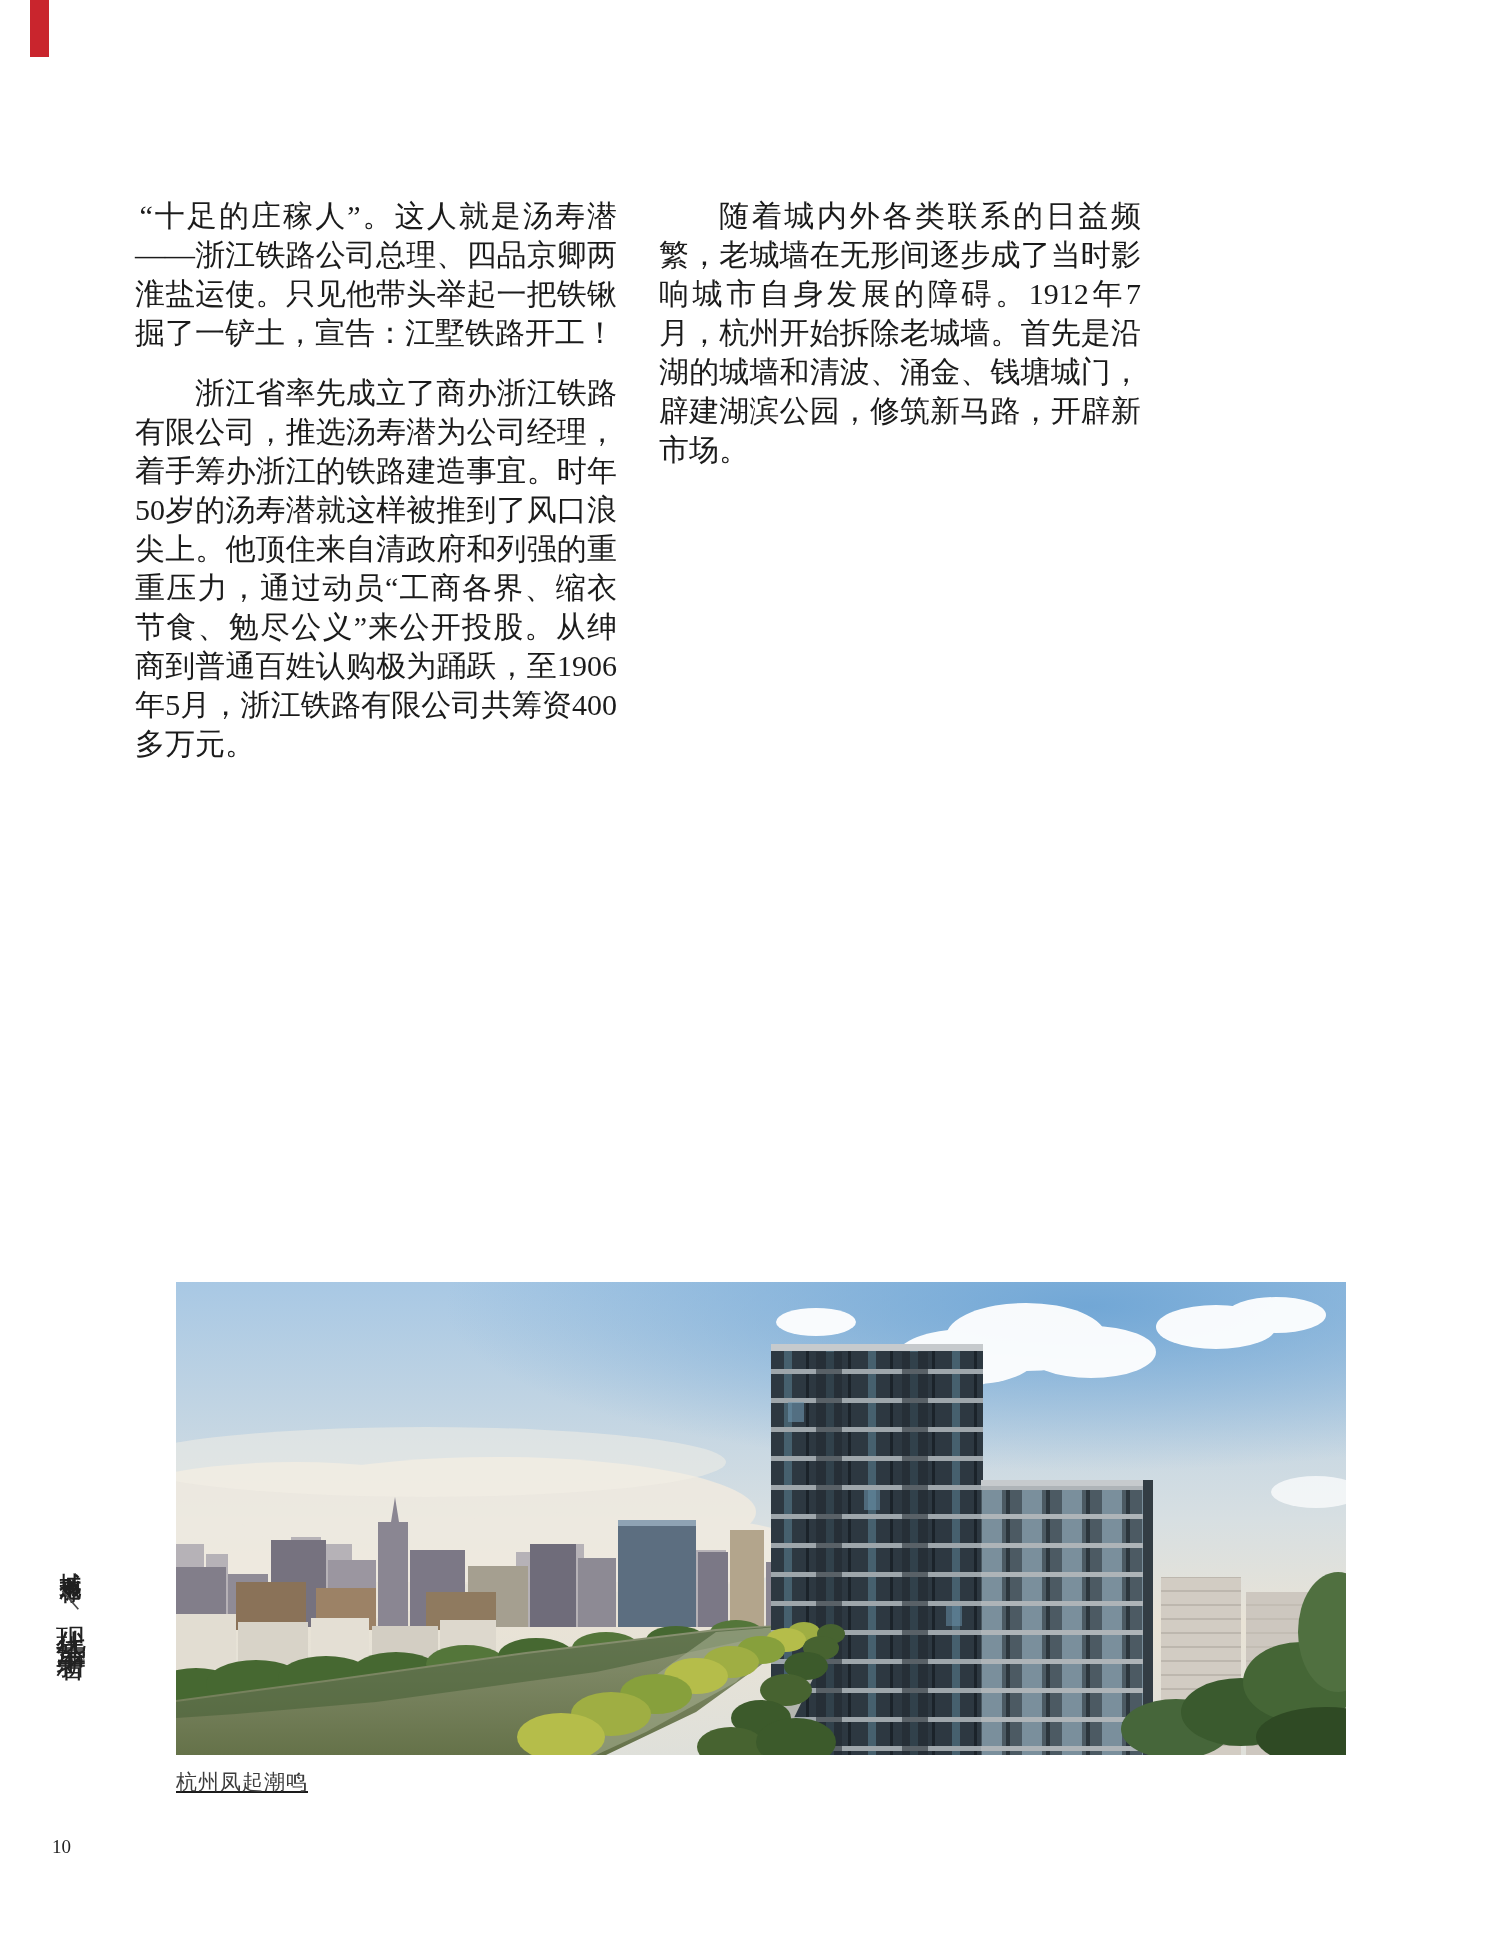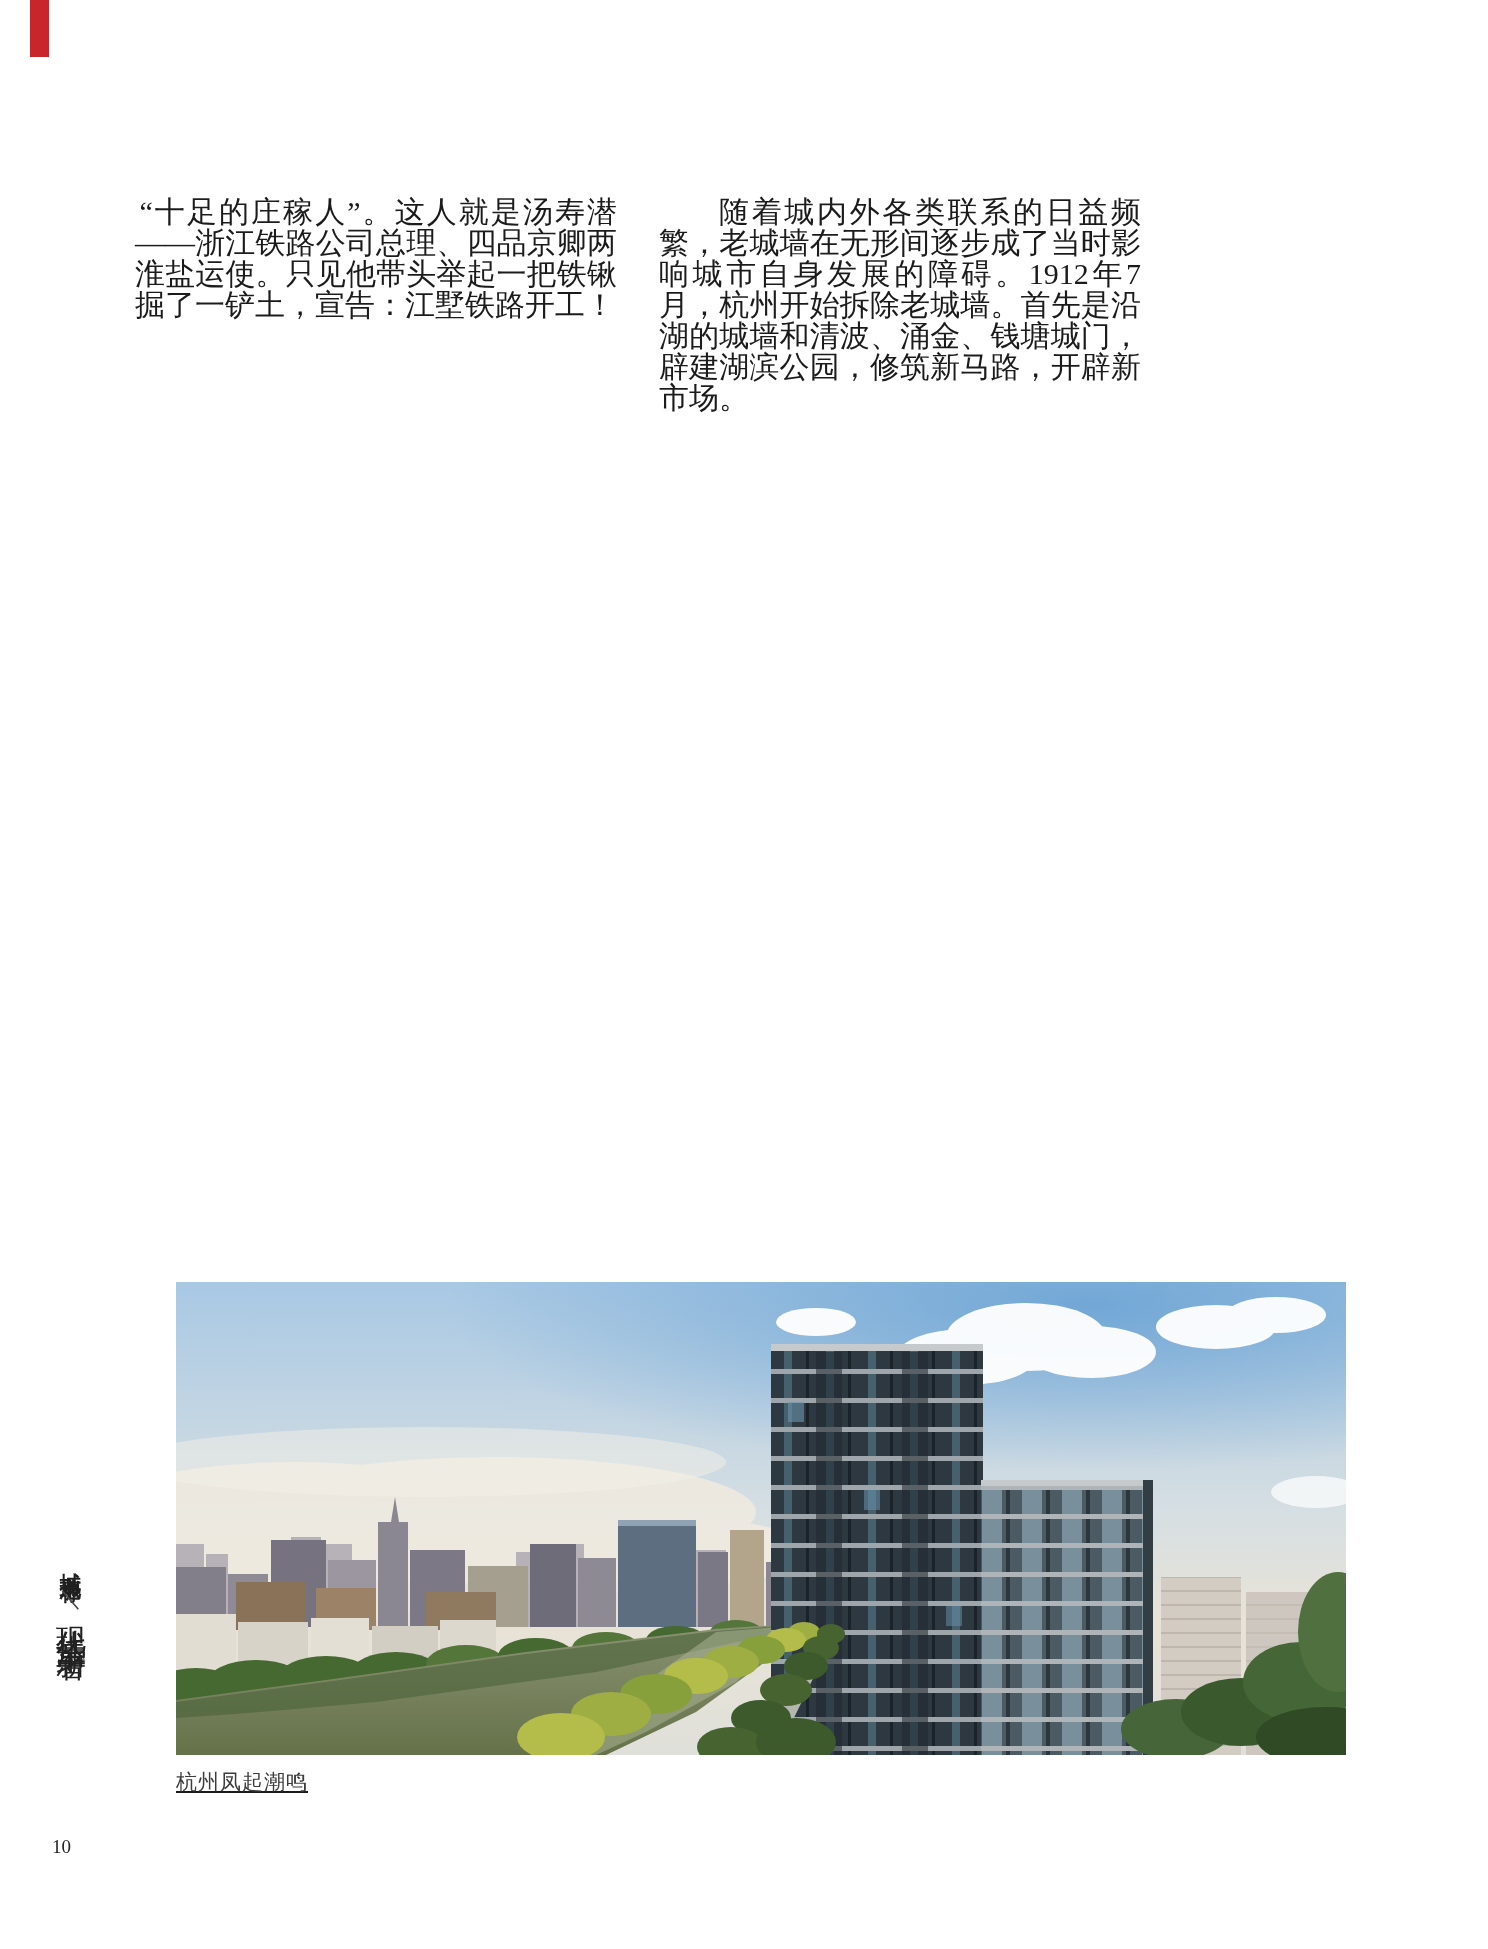--- a/index.html
+++ b/index.html
@@ -1,19 +1,19 @@
 <!DOCTYPE html>
 <html><head>
 <meta charset="utf-8">
 <style>
   html,body{margin:0;padding:0;background:#ffffff;}
   .page{position:relative;width:1488px;height:1949px;background:#ffffff;overflow:hidden;
         font-family:"Liberation Serif","DejaVu Serif",serif;color:#1a1a1a;}
   .red-mark{position:absolute;left:30px;top:0;width:19px;height:57px;background:#c9252d;}
-  .col{position:absolute;top:196px;width:482px;font-size:30px;line-height:31px;
+  .col{position:absolute;top:196px;width:482px;font-size:30px;line-height:39px;
        text-align:justify;color:#1b1b1b;}
   .col-left{left:135px;}
   .col-right{left:659px;}
   .col p{margin:0 0 21px 0;text-indent:2em;}
   .col p:last-child{margin-bottom:0;}
   .col-left p:first-child{text-indent:0.15em;}
   .photo-block{position:absolute;left:160px;top:1266px;margin:16px;text-decoration:underline;}
   .photo-block svg{display:block;}
   .photo-caption{display:block;margin-top:13px;font-family:"Liberation Sans","DejaVu Sans",sans-serif;
        font-size:21px;color:#3c3c3c;letter-spacing:1px;}
@@ -27,20 +27,21 @@
 </style>
 </head>
 <body>
 
 <div class="page">
 
   <div class="red-mark"></div>
 
   <div class="col col-left">
       <p>“十足的庄稼人”。这人就是汤寿潜——浙江铁路公司总理、四品京卿两淮盐运使。只见他带头举起一把铁锹掘了一铲土，宣告：江墅铁路开工！</p>
+      <p>浙江省率先成立了商办浙江铁路有限公司，推选汤寿潜为公司经理，着手筹办浙江的铁路建造事宜。时年50岁的汤寿潜就这样被推到了风口浪尖上。他顶住来自清政府和列强的重重压力，通过动员“工商各界、缩衣节食、勉尽公义”来公开投股。从绅商到普通百姓认购极为踊跃，至1906年5月，浙江铁路有限公司共筹资400多万元。</p>
     </div>
 
   <div class="col col-right">
       <p>随着城内外各类联系的日益频繁，老城墙在无形间逐步成了当时影响城市自身发展的障碍。1912年7月，杭州开始拆除老城墙。首先是沿湖的城墙和清波、涌金、钱塘城门，辟建湖滨公园，修筑新马路，开辟新市场。</p>
     </div>
 
   <figure class="photo-block">
     <svg width="1170" height="473" viewBox="0 0 1170 473" xmlns="http://www.w3.org/2000/svg">
       <defs>
         <linearGradient id="skyG" x1="0" y1="0" x2="0" y2="1">

